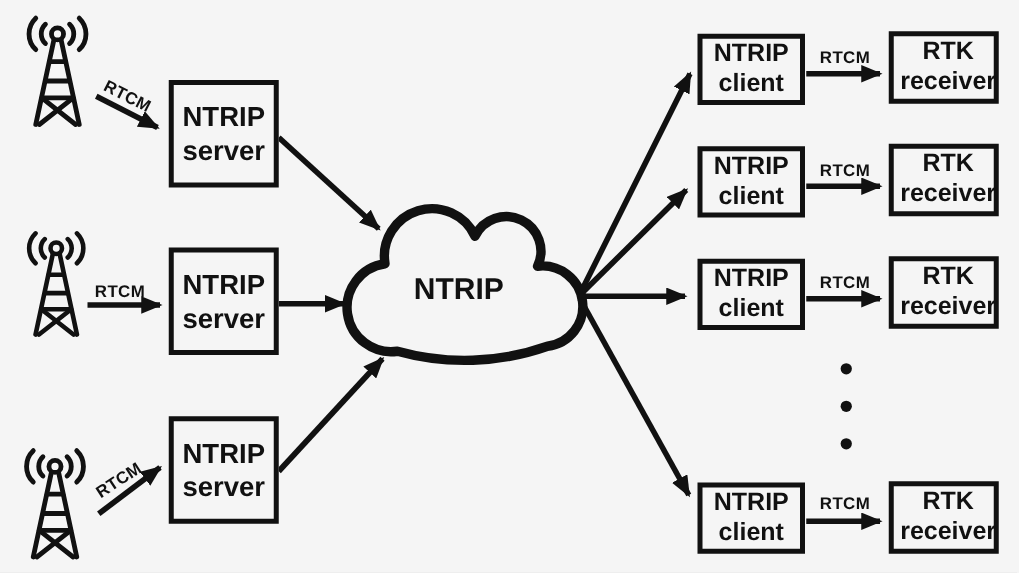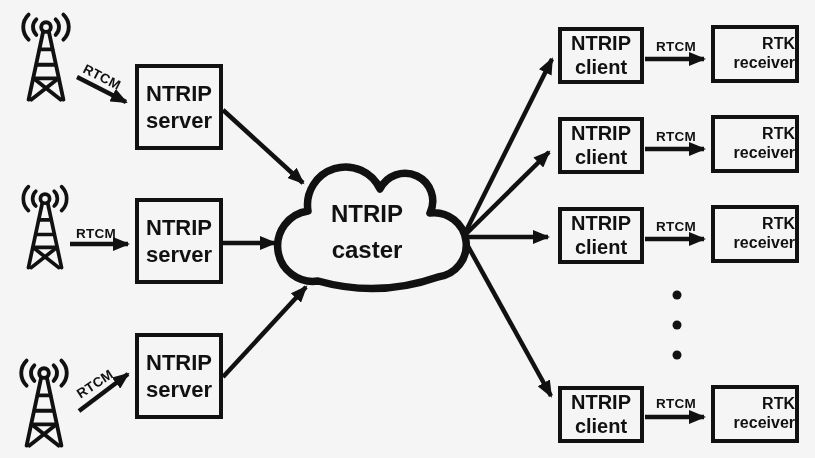--- a/index.html
+++ b/index.html
@@ -17,21 +17,21 @@
     box-sizing:border-box;
     border:4px solid #111;
     background:#f5f5f5;
     display:flex;flex-direction:column;
     align-items:center;justify-content:center;
     font-weight:bold;line-height:1.18;
     white-space:nowrap;
   }
   .server{width:88px;height:86px;font-size:22px;line-height:1.25;}
   .client{width:86px;height:57px;font-size:20px;}
-  .receiver{width:88px;height:58px;font-size:16px;align-items:flex-end;padding-left:7px;}
+  .receiver{width:88px;height:58px;font-size:20px;align-items:center;padding-left:7px;}
   .rtcm{
     position:absolute;
     font-size:13.5px;font-weight:bold;letter-spacing:.3px;
     transform:translate(-50%,-50%);
     white-space:nowrap;
   }
   .rtcm.rot-dn{transform:translate(-50%,-50%) rotate(27deg);}
   .rtcm.rot-up{transform:translate(-50%,-50%) rotate(-33deg);}
   .caster-label{
     position:absolute;left:294px;top:194px;width:146px;height:76px;
@@ -116,21 +116,20 @@
     <span>NTRIP</span>
     <span>server</span>
   </div>
   <div class="box server" style="left:135px;top:333px;">
     <span>NTRIP</span>
     <span>server</span>
   </div>
 
   <div class="caster-label">
     <span>NTRIP</span>
-    <span>caster</span>
   </div>
 
   <div class="box client" style="left:558px;top:27px;">
     <span>NTRIP</span>
     <span>client</span>
   </div>
   <div class="box client" style="left:558px;top:117px;">
     <span>NTRIP</span>
     <span>client</span>
   </div>

